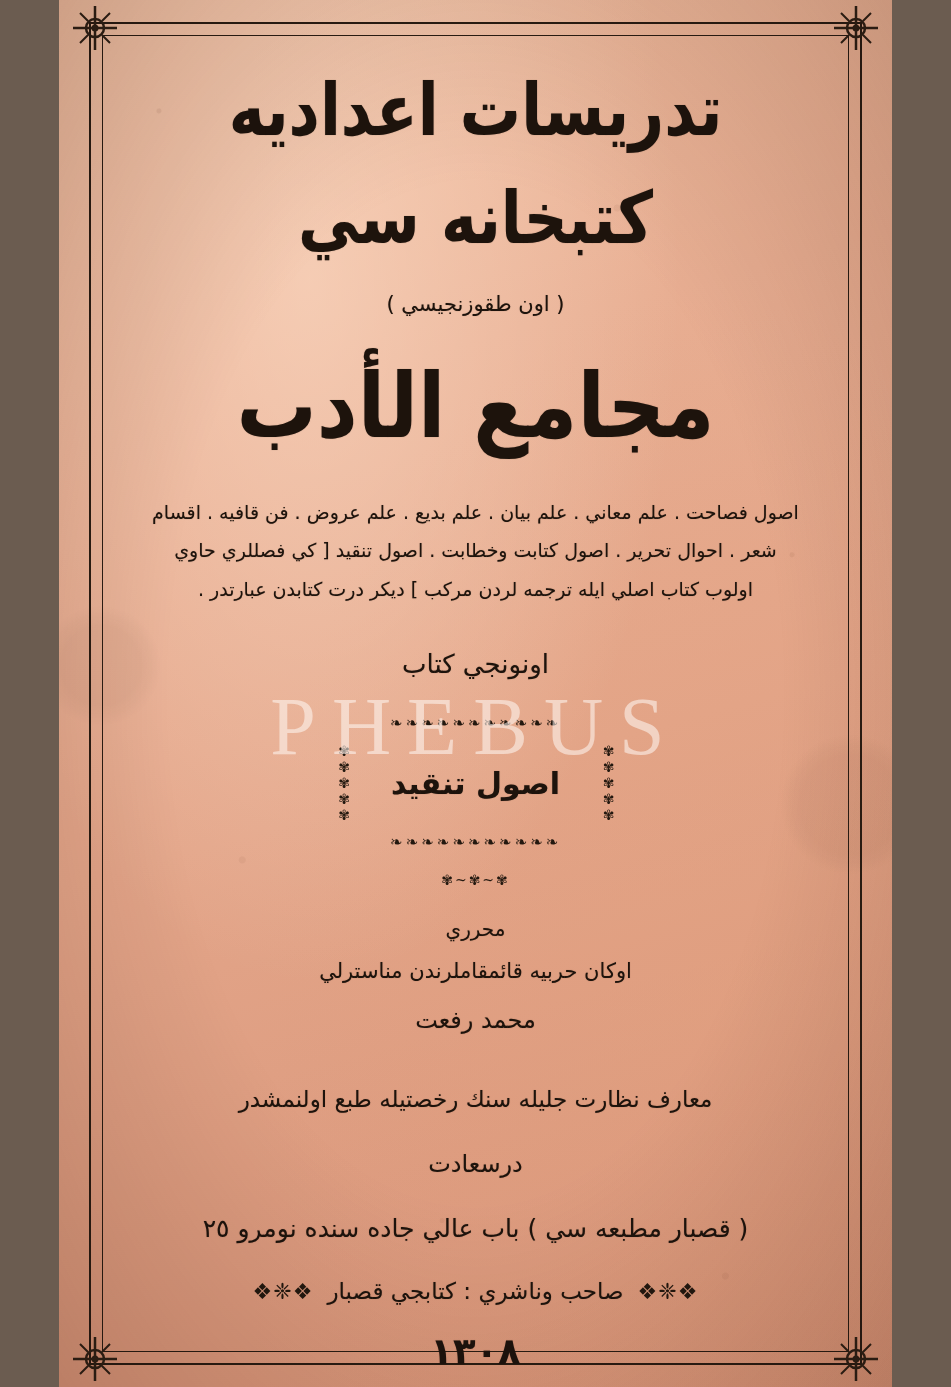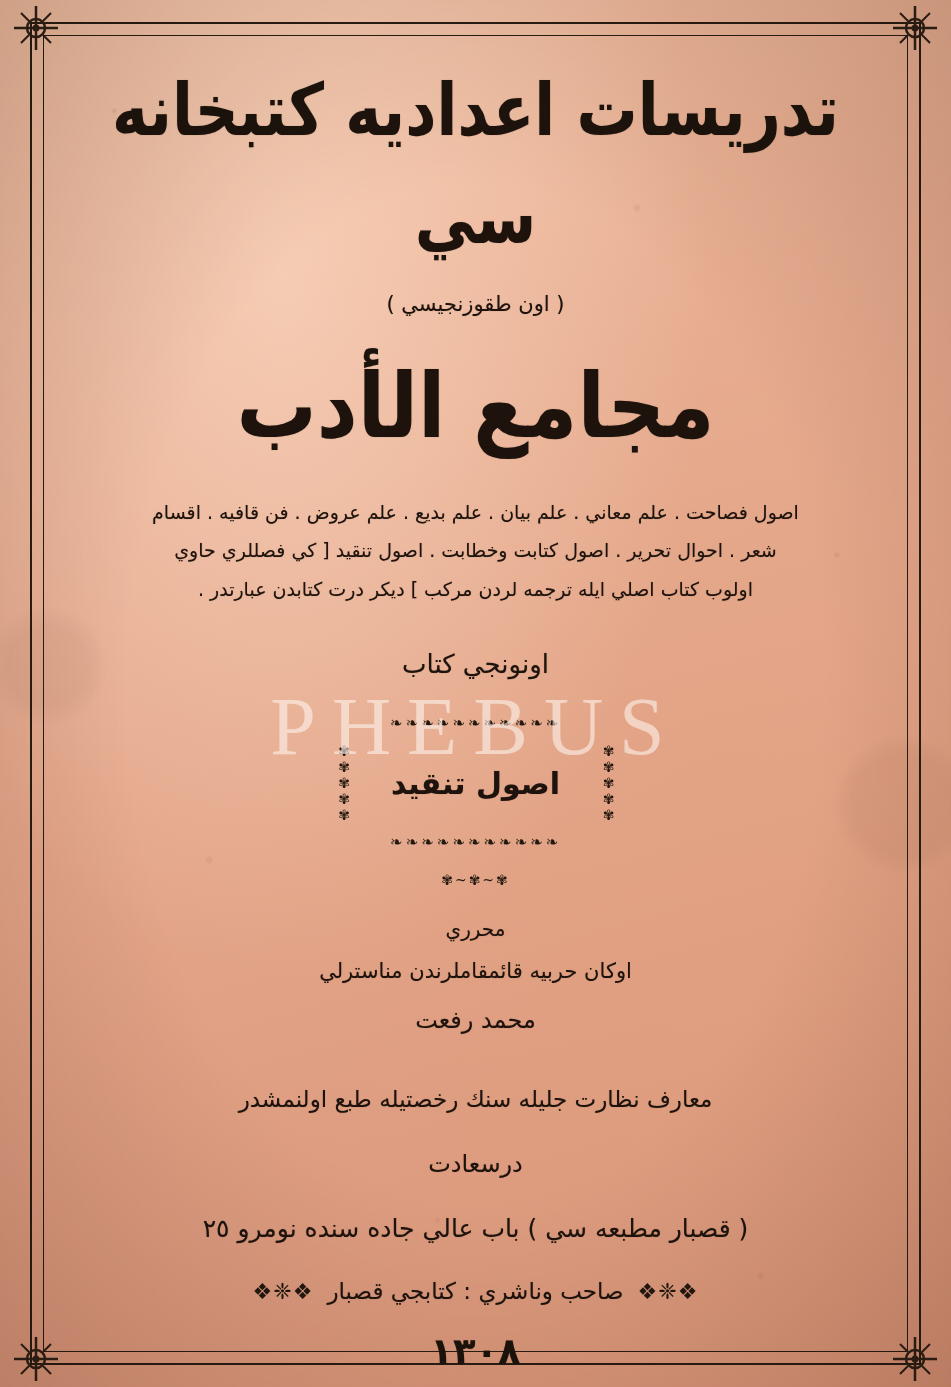--- a/index.html
+++ b/index.html
@@ -2,21 +2,21 @@
 <html><head>
 <meta charset="utf-8">
 <style>
   html, body {
     margin: 0;
     padding: 0;
     background: #6b5c50;
   }
   #page {
     position: relative;
-    width: 951px;
+    width: 833px;
     height: 1387px;
     margin: 0 auto;
     overflow: hidden;
     background:
       radial-gradient(ellipse at 30% 20%, rgba(255,226,205,0.55) 0%, rgba(255,226,205,0) 45%),
       radial-gradient(ellipse at 78% 72%, rgba(227,160,125,0.35) 0%, rgba(227,160,125,0) 50%),
       linear-gradient(165deg, #efbda0 0%, #e8ae92 28%, #e3a589 55%, #dd9c80 78%, #d79478 100%);
     font-family: "DejaVu Sans", sans-serif;
     color: #20160f;
   }

